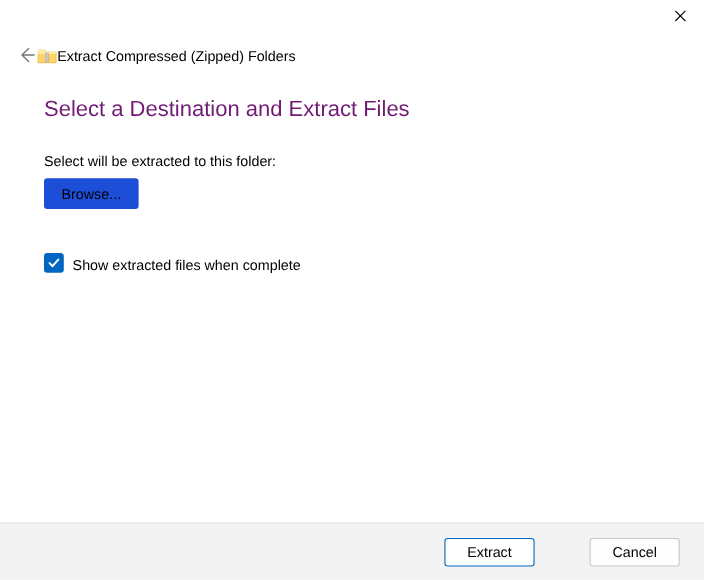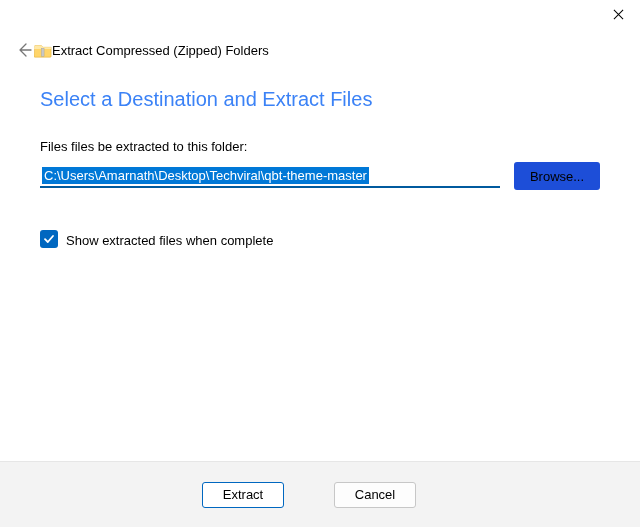--- a/index.html
+++ b/index.html
@@ -45,21 +45,21 @@
     .window-title {
       font-size: 13px;
       color: #000;
     }
 
     .content {
       padding: 28px 40px 0 40px;
     }
     .heading {
       font-size: 20px;
-      color: #3b82f6;
+      color: #701a75;
       font-weight: 400;
       margin-bottom: 28px;
     }
     .label-row {
       font-size: 13px;
       margin-bottom: 8px;
     }
     .path-row {
       display: flex;
       align-items: center;
@@ -104,26 +104,26 @@
       cursor: pointer;
     }
     .checkbox svg { width: 12px; height: 12px; }
     .checkbox-label {
       font-size: 13px;
     }
 
     .footer {
       position: absolute;
       left: 0; right: 0; bottom: 0;
-      height: 66px;
+      height: 52px;
       background: #f3f3f3;
       border-top: 1px solid #e6e6e6;
       display: flex;
       align-items: center;
-      justify-content: center;
+      justify-content: flex-end;
       gap: 10px;
       padding-right: 22px;
     }
     .footer button {
       width: 82px;
       height: 26px;
       border-radius: 3px;
       font-size: 13px;
       cursor: pointer;
     }
@@ -158,26 +158,23 @@
     <path d="M1 3 h7 l2 2 h9 v10 a1 1 0 0 1 -1 1 h-17 a1 1 0 0 1 -1 -1 z" fill="#FFD56A" stroke="#D8A01F" stroke-width="0.5"></path>
     <path d="M1 3 h7 l2 2 h9 v2 h-19 z" fill="#FFE9A8"></path>
     <rect x="8.2" y="6" width="3" height="9" fill="#C8C8C8" stroke="#999" stroke-width="0.4"></rect>
   </svg>
   <div class="window-title">Extract Compressed (Zipped) Folders</div>
 </div>
 
 <div class="content">
   <h1 class="heading">Select a Destination and Extract Files</h1>
 
-  <div class="label-row">Files files be extracted to this folder:</div>
+  <div class="label-row">Select will be extracted to this folder:</div>
 
   <div class="path-row">
-    <div class="path-input-wrap">
-      <span class="path-text">C:\Users\Amarnath\Desktop\Techviral\qbt-theme-master</span>
-    </div>
     <button class="browse-btn">Browse...</button>
   </div>
 
   <div class="checkbox-row">
     <div class="checkbox">
       <svg viewBox="0 0 12 12">
           <path d="M2 6.2 L4.8 9 L10 3" stroke="#fff" stroke-width="1.8" fill="none" stroke-linecap="round" stroke-linejoin="round"></path>
         </svg>
     </div>
     <div class="checkbox-label">Show extracted files when complete</div>

